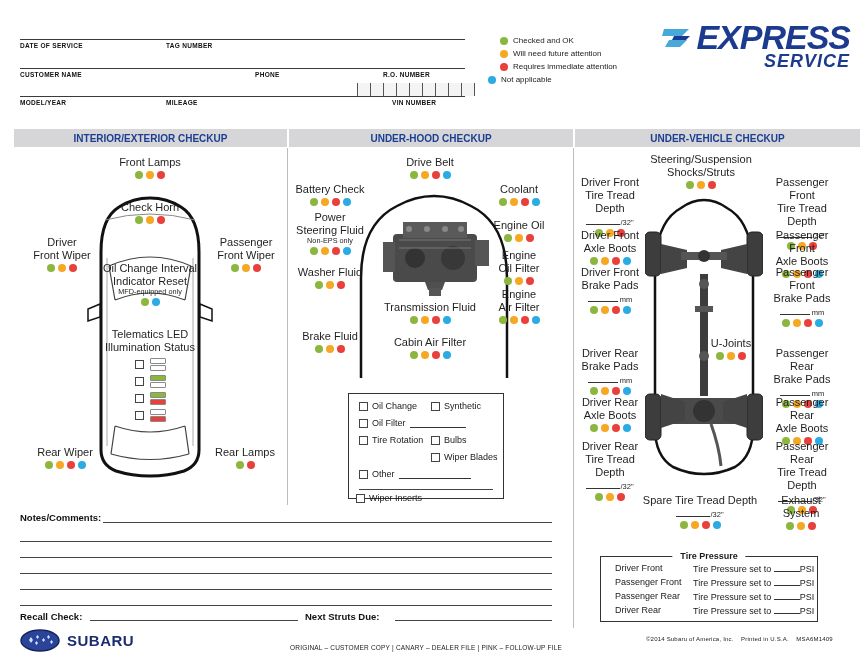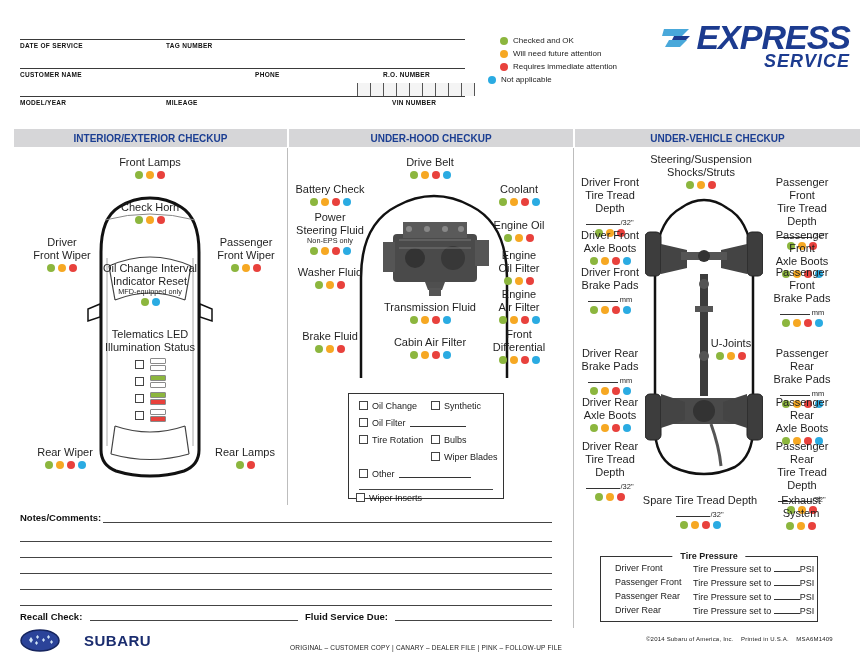--- a/index.html
+++ b/index.html
@@ -21,36 +21,36 @@
   .blank{display:inline-block;height:8px;border-bottom:1px solid #333;}
   .w34{width:34px}.w30{width:30px}.w26{width:26px}.w56{width:56px}.w72{width:72px}
   .dots{display:flex;justify-content:center;gap:3px;margin-top:2px;}
   .dot{width:8px;height:8px;border-radius:50%;flex:0 0 auto;}
   .tele-rows{margin-top:4px;}
   .tele-row{display:flex;align-items:center;justify-content:center;gap:6px;margin-bottom:4px;}
   .cbx{display:inline-block;width:7px;height:7px;border:1px solid #444;background:#fff;flex:0 0 auto;}
   .led{display:flex;flex-direction:column;gap:1px;}
   .led-bar{display:block;width:14px;height:4px;border:1px solid #8a8a8a;border-radius:1px;}
   .svcbox{position:absolute;border:1px solid #333;background:#fff;}
-  .svc-item{position:absolute;font-size:9px;display:flex;align-items:flex-start;gap:4px;white-space:nowrap;}
+  .svc-item{position:absolute;font-size:9px;display:flex;align-items:center;gap:4px;white-space:nowrap;}
   .tp-box{position:absolute;border:1px solid #333;}
   .tp-title{position:absolute;top:-6px;left:50%;transform:translateX(-50%);background:#fff;
             padding:0 8px;font-weight:bold;font-size:9px;white-space:nowrap;}
   .tp-row{position:absolute;font-size:9px;white-space:nowrap;}
   .tp-pos{position:absolute;left:14px;}
   .tp-set{position:absolute;left:92px;}
   .noteline{position:absolute;height:0;border-top:1px solid #444;}
   .boldlab{position:absolute;font-weight:bold;font-size:9.5px;color:#111;}
   .xlogo{position:absolute;left:666px;top:20px;width:184px;text-align:right;color:#1c3b8f;}
   .xlogo .express{position:relative;font-size:34px;font-style:italic;font-weight:bold;
                   letter-spacing:-1px;line-height:1;}
   .xlogo .service{font-size:18px;font-style:italic;font-weight:bold;letter-spacing:1px;margin-top:-3px;}
   .xstripes{position:absolute;left:-4px;top:7px;}
   .sublogo{position:absolute;left:20px;top:629px;display:flex;align-items:center;gap:7px;}
-  .subtext{font-size:15px;font-weight:bold;letter-spacing:.5px;color:#1b2d6f;margin-left:17px;}
+  .subtext{font-size:15px;font-weight:bold;letter-spacing:.5px;color:#1b2d6f;}
   .footsmall{position:absolute;font-size:6.5px;letter-spacing:.2px;color:#222;}
   svg{display:block;}
 </style>
 </head>
 <body>
 
 <div class="page">
 
   <div class="hline" style="left:20px;top:39px;width:445px;"></div>
   <div class="flabel" style="left:20px;top:42px;">DATE OF SERVICE</div>
@@ -308,30 +308,20 @@
 Oil Filter</div>
     <div class="dots">
         <span class="dot" style="background: rgb(140, 182, 62);"></span>
         <span class="dot" style="background: rgb(246, 168, 35);"></span>
         <span class="dot" style="background: rgb(232, 65, 60);"></span>
       </div>
   </div>
   <div class="item" style="left:475px;top:288px;width:88px;">
     <div class="label">Engine
 Air Filter</div>
-    <div class="dots">
-        <span class="dot" style="background: rgb(140, 182, 62);"></span>
-        <span class="dot" style="background: rgb(246, 168, 35);"></span>
-        <span class="dot" style="background: rgb(232, 65, 60);"></span>
-        <span class="dot" style="background: rgb(42, 171, 226);"></span>
-      </div>
-  </div>
-  <div class="item" style="left:475px;top:328px;width:88px;">
-    <div class="label">Front
-Differential</div>
     <div class="dots">
         <span class="dot" style="background: rgb(140, 182, 62);"></span>
         <span class="dot" style="background: rgb(246, 168, 35);"></span>
         <span class="dot" style="background: rgb(232, 65, 60);"></span>
         <span class="dot" style="background: rgb(42, 171, 226);"></span>
       </div>
   </div>
   <div class="item" style="left:380px;top:301px;width:100px;">
     <div class="label">Transmission Fluid</div>
     <div class="dots">
@@ -597,21 +587,21 @@
   <div class="boldlab" style="left:20px;top:512px;">Notes/Comments:</div>
   <div class="noteline" style="left:103px;top:522px;width:449px;"></div>
   <div class="noteline" style="left:20px;top:541px;width:532px;"></div>
   <div class="noteline" style="left:20px;top:557px;width:532px;"></div>
   <div class="noteline" style="left:20px;top:573px;width:532px;"></div>
   <div class="noteline" style="left:20px;top:589px;width:532px;"></div>
   <div class="noteline" style="left:20px;top:605px;width:532px;"></div>
 
   <div class="boldlab" style="left:20px;top:611px;">Recall Check:</div>
   <div class="noteline" style="left:90px;top:620px;width:208px;"></div>
-  <div class="boldlab" style="left:305px;top:611px;">Fluid Service Due:</div>
+  <div class="boldlab" style="left:305px;top:611px;">Next Struts Due:</div>
   <div class="noteline" style="left:395px;top:620px;width:157px;"></div>
 
   <div class="sublogo">
     <svg width="40" height="23" viewBox="0 0 40 23">
       <ellipse cx="20" cy="11.5" rx="19" ry="10.5" fill="#2b4399" stroke="#16255e" stroke-width="1.5"></ellipse>
       <polygon points="9,11 11,8 13,11 11,14" fill="#cfe3f5"></polygon>
       <polygon points="16,8 17.5,6 19,8 17.5,10" fill="#cfe3f5"></polygon>
       <polygon points="22,11 23.5,9 25,11 23.5,13" fill="#cfe3f5"></polygon>
       <polygon points="15,14 16.5,12 18,14 16.5,16" fill="#cfe3f5"></polygon>
       <polygon points="27,8 28.5,6 30,8 28.5,10" fill="#cfe3f5"></polygon>

